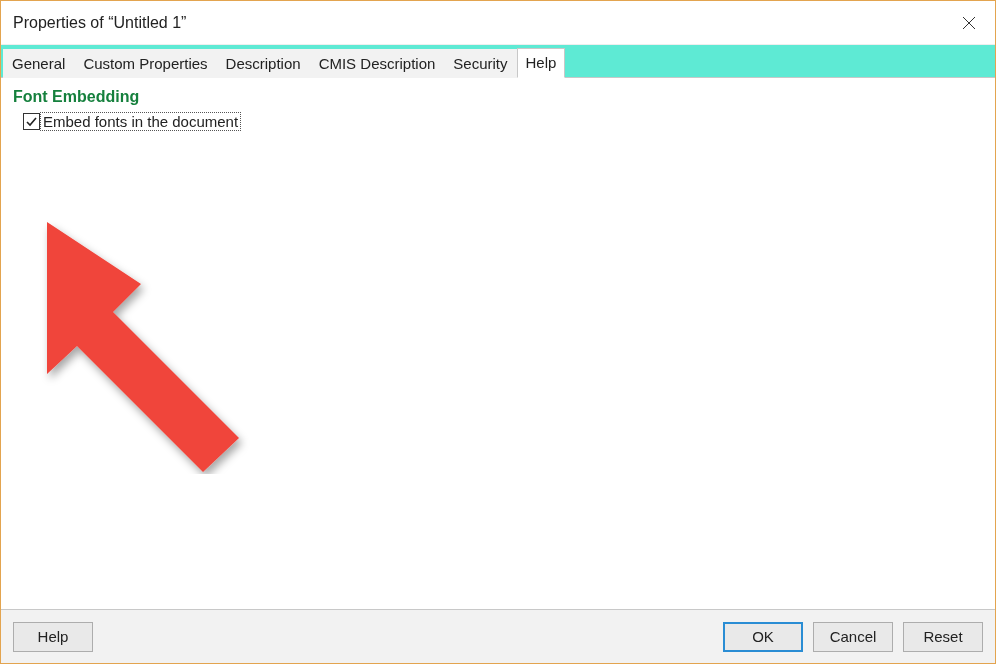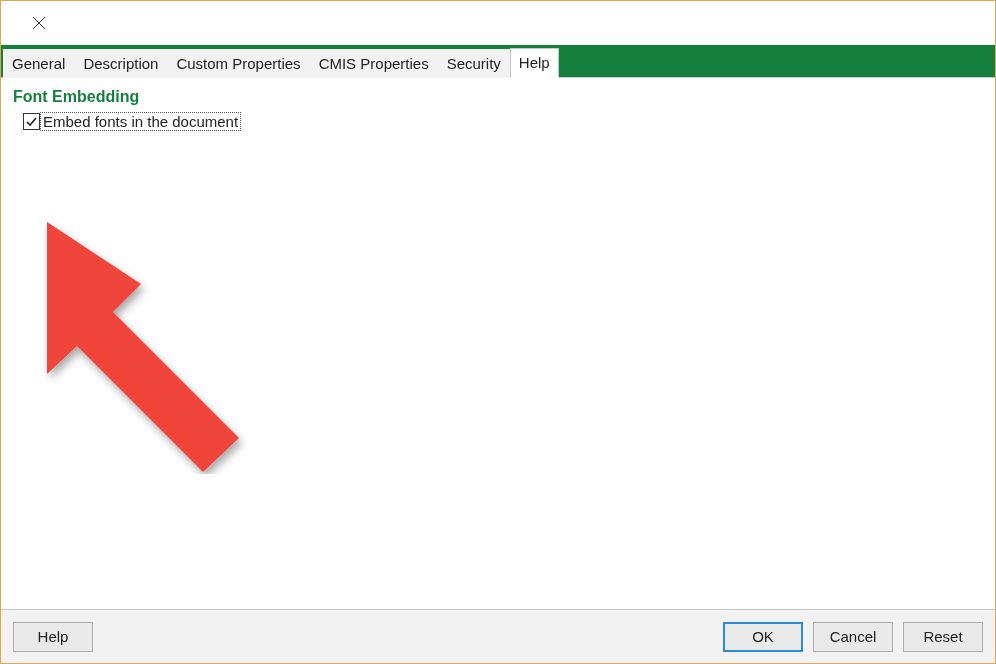--- a/index.html
+++ b/index.html
@@ -38,21 +38,21 @@
     display: flex;
     align-items: center;
     justify-content: center;
     cursor: pointer;
   }
   .close-btn svg { stroke: #333; stroke-width: 1; }
 
   .tabrow {
     display: flex;
     align-items: flex-end;
-    background: #15803d;
+    background: #5eead4;
     border-bottom: 1px solid #c8c8c8;
     padding-left: 2px;
     height: 33px;
   }
   .tab {
     padding: 5px 8px 6px 8px;
     font-size: 15px;
     color: #222;
     border: 1px solid transparent;
     border-bottom: none;
@@ -135,33 +135,34 @@
   }
   .btn.default { border: 2px solid #2a8dd4; }
   .underline-first::first-letter { text-decoration: underline; }
 </style>
 </head>
 <body>
 
 <div class="window">
 
   <div class="titlebar">
+    <div class="titlebar-title">Properties of “Untitled 1”</div>
     <div class="close-btn">
       <svg width="14" height="14" viewBox="0 0 14 14">
         <line x1="1" y1="1" x2="13" y2="13"></line>
         <line x1="13" y1="1" x2="1" y2="13"></line>
       </svg>
     </div>
   </div>
 
   <div class="tabrow" id="tabrow">
       <div class="tab">General</div>
+      <div class="tab">Custom Properties</div>
       <div class="tab">Description</div>
-      <div class="tab">Custom Properties</div>
-      <div class="tab">CMIS Properties</div>
+      <div class="tab">CMIS Description</div>
       <div class="tab">Security</div>
       <div class="tab active">Help</div>
     </div>
 
   <div class="content">
     <div class="section-heading">Font Embedding</div>
     <div class="checkbox-row">
       <div class="chk" id="embed-chk">
           <svg width="13" height="13" viewBox="0 0 13 13">
             <polyline points="2,7 5,10 11,3" fill="none" stroke="#222" stroke-width="1.6"></polyline>

